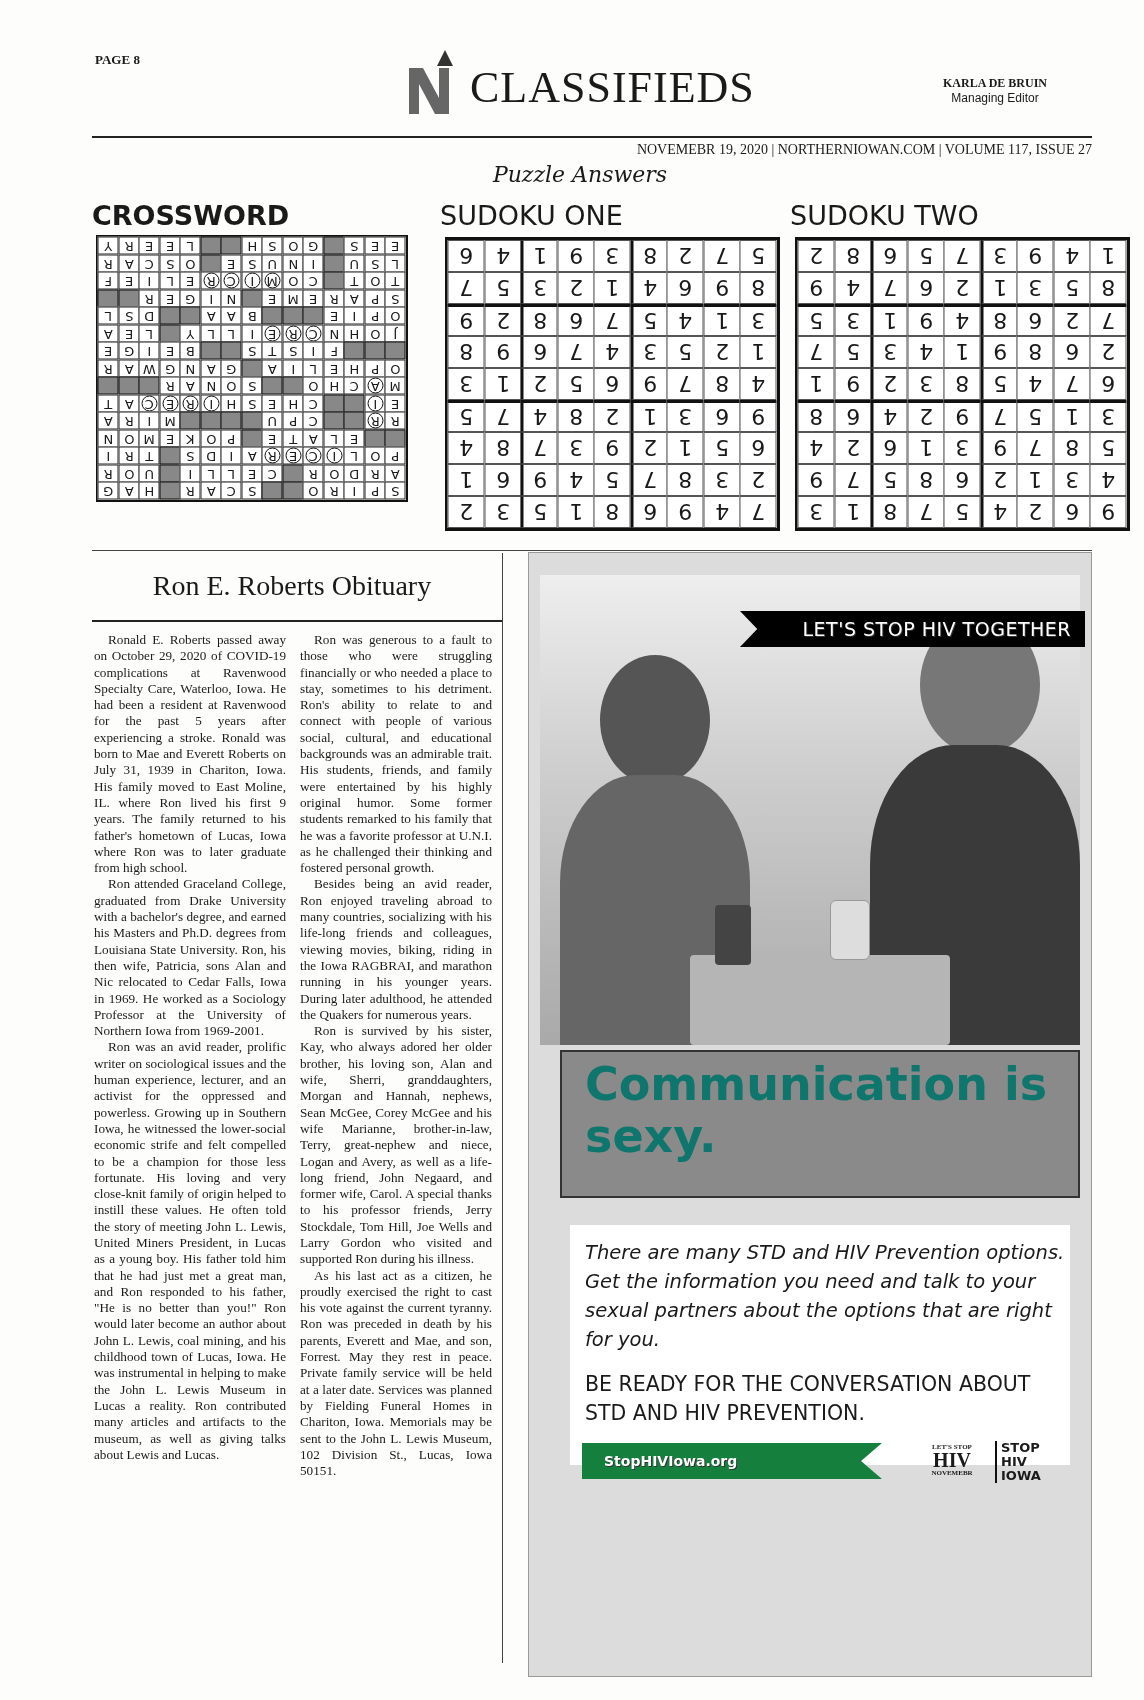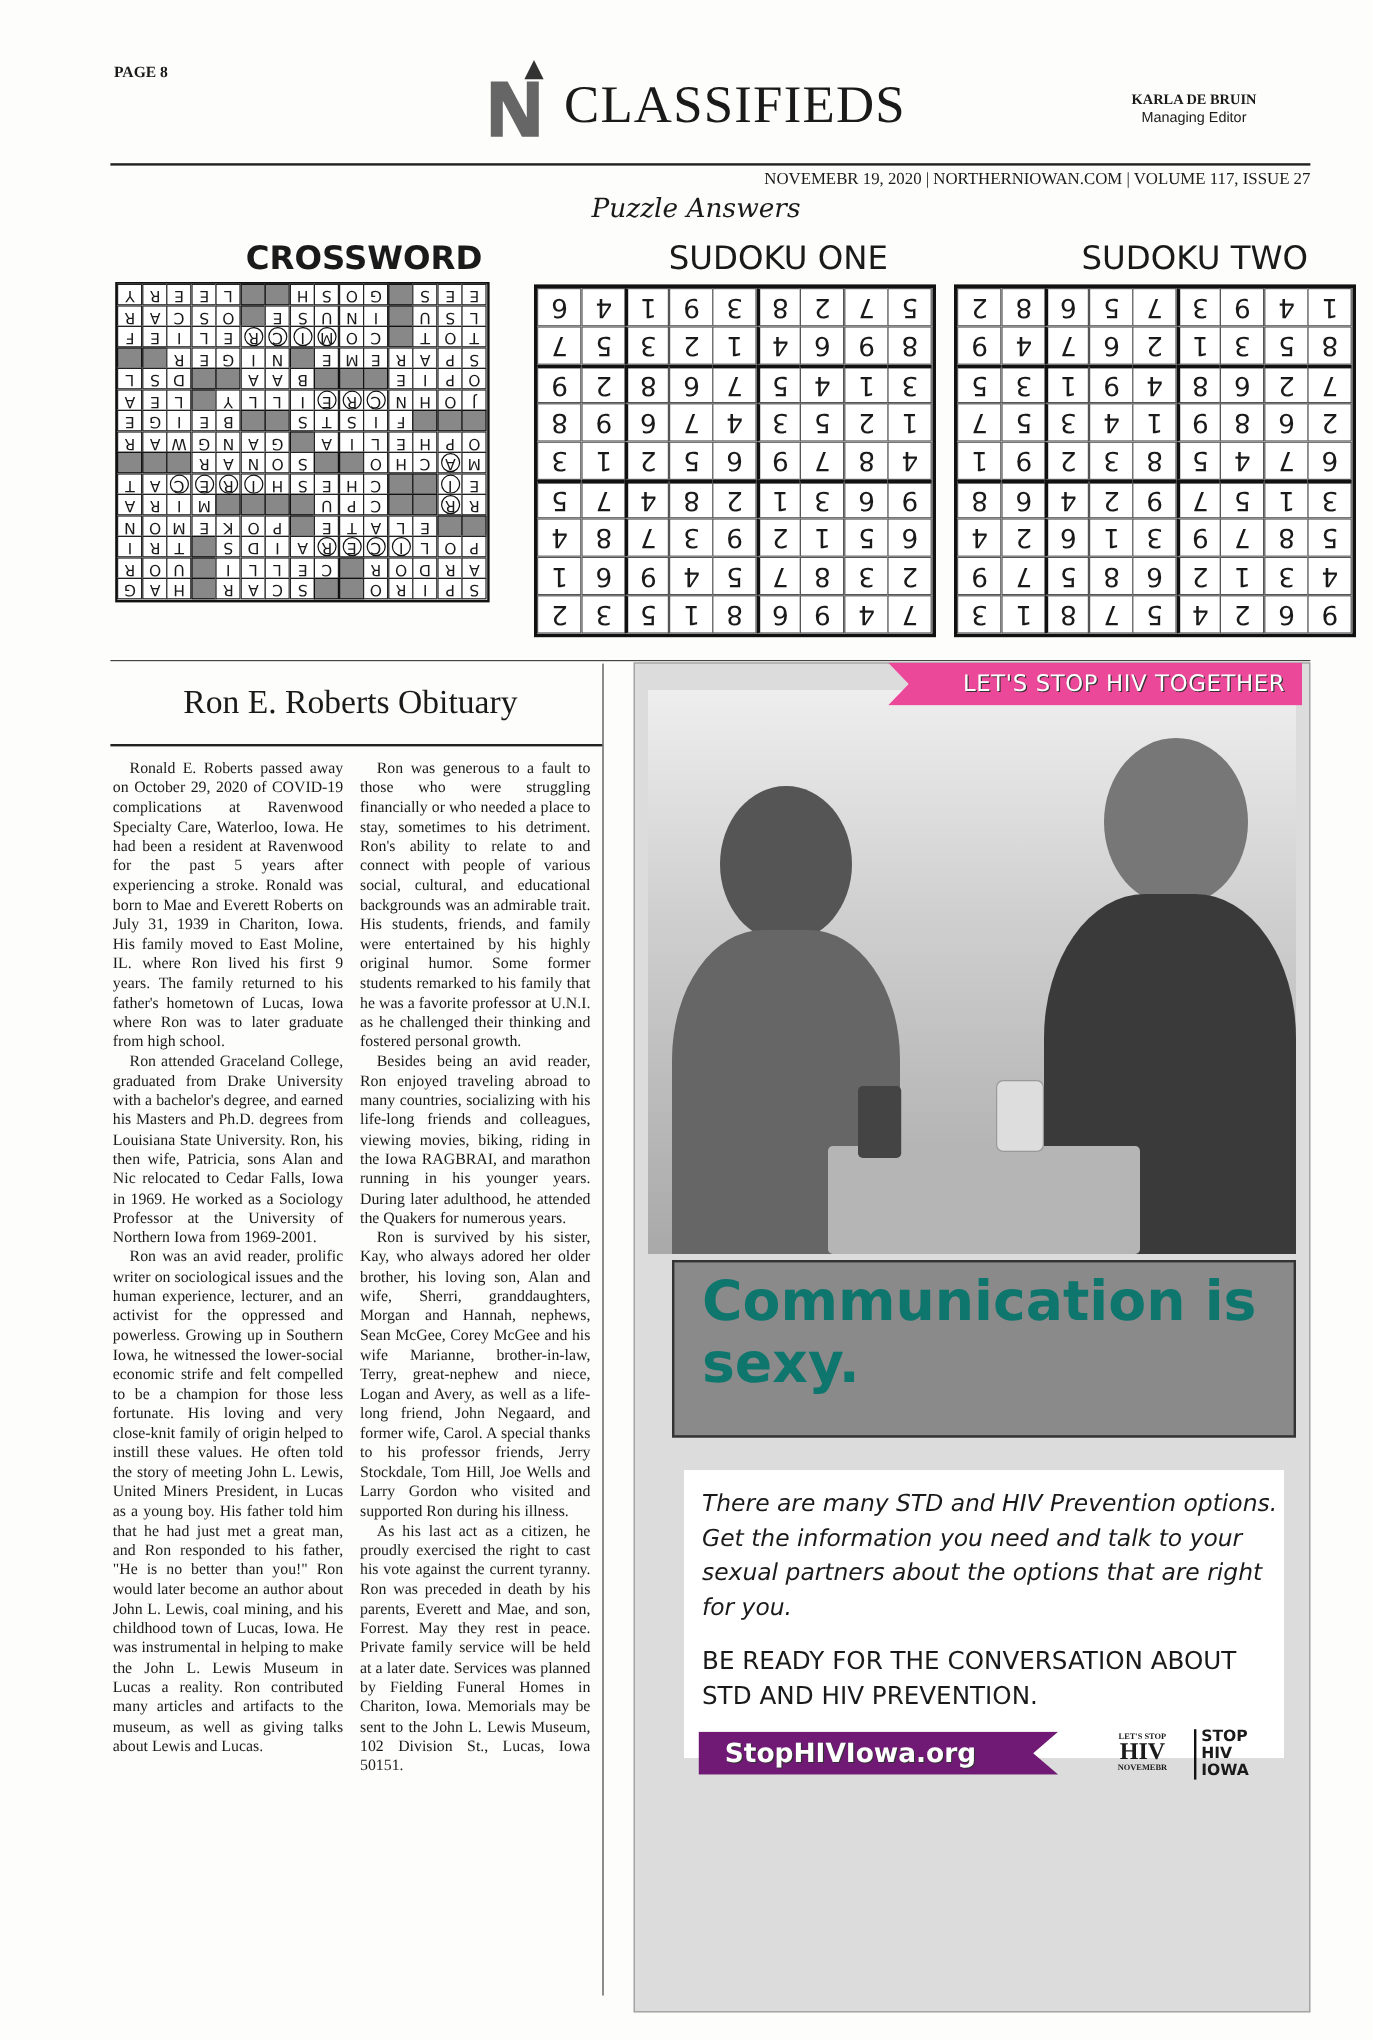--- a/index.html
+++ b/index.html
@@ -7,21 +7,21 @@
   .abs{position:absolute}
   #page-num{left:95px;top:52px;font-size:13px;font-weight:bold}
   #logo{left:405px;top:48px;width:56px;height:70px}
   #masthead{left:470px;top:62px;font-size:44px;letter-spacing:1px}
   #editor{left:940px;top:76px;text-align:center;width:110px}
   #editor .n{font-size:12px;font-weight:bold}
   #editor .t{font-size:12px;font-family:"Liberation Sans",sans-serif}
   #rule1{left:92px;top:136px;width:1000px;height:2px;background:#222}
   #dateline{left:92px;top:142px;width:1000px;text-align:right;font-size:14px}
   #puzzle-answers{left:490px;top:162px;width:180px;text-align:center;font-style:italic;font-size:22px;font-family:"DejaVu Serif",serif}
-  .ptitle{font-family:"DejaVu Sans",sans-serif;font-size:27px;text-align:right}
+  .ptitle{font-family:"DejaVu Sans",sans-serif;font-size:27px;text-align:left}
   #cw-title{left:92px;top:200px;width:310px;font-weight:bold}
   #s1-title{left:440px;top:200px;width:300px}
   #s2-title{left:790px;top:200px;width:300px}
   .cw{position:absolute;left:96px;top:235px;display:grid;grid-template-columns:repeat(15,20.5px);grid-auto-rows:17.5px;border:2px solid #111}
   .cw div{border:1px solid #222;font-family:"DejaVu Sans",sans-serif;font-size:13px;display:flex;align-items:center;justify-content:center;transform:rotate(180deg);background:#fff}
   .cw div.blk{background:#888;border-color:#111}
   .cw div.circ span{border:1px solid #111;border-radius:50%;width:16px;height:16px;display:flex;align-items:center;justify-content:center}
   .sud{position:absolute;display:grid;grid-template-columns:repeat(9,36.5px);grid-auto-rows:32px;border:3px solid #111}
   .sud div{border:1px solid #555;font-family:"DejaVu Sans",sans-serif;font-size:22px;display:flex;align-items:center;justify-content:center;transform:rotate(180deg);background:#fff}
   .sud div.br{border-right:3px solid #111}
@@ -32,27 +32,27 @@
   #obit-title{left:92px;top:570px;width:400px;text-align:center;font-size:28px}
   #obit-rule{left:92px;top:620px;width:410px;height:2px;background:#222}
   #obit-vrule{left:502px;top:553px;width:1px;height:1110px;background:#444}
   .col{position:absolute;top:632px;width:192px;font-size:13.2px;line-height:16.3px;text-align:justify}
   .col p{text-indent:14px}
   #col1{left:94px}
   #col2{left:300px}
   #ad{left:528px;top:552px;width:564px;height:1125px;background:#dcdcdc;border:1px solid #999}
   #ad-photo{left:540px;top:575px;width:540px;height:470px;background:linear-gradient(180deg,#eee 0%,#cfcfcf 40%,#a9a9a9 100%)}
   .fig{position:absolute;border-radius:50%;background:#555}
-  #ad-banner{left:740px;top:552px;width:345px;height:36px;background:#ec4899;clip-path:polygon(0 0,100% 0,100% 100%,0 100%,5% 50%);color:#fff;font-family:"DejaVu Sans",sans-serif;font-size:19px;display:flex;align-items:center;justify-content:flex-end;padding-right:14px;letter-spacing:0.5px;text-shadow:1px 1px 0 #333}
+  #ad-banner{left:740px;top:611px;width:345px;height:36px;background:#000000;clip-path:polygon(0 0,100% 0,100% 100%,0 100%,5% 50%);color:#fff;font-family:"DejaVu Sans",sans-serif;font-size:19px;display:flex;align-items:center;justify-content:flex-end;padding-right:14px;letter-spacing:0.5px;text-shadow:1px 1px 0 #333}
   #ad-headline-box{left:560px;top:1050px;width:520px;height:148px;background:#8a8a8a;border:2px solid #333}
   #ad-headline{left:585px;top:1058px;width:490px;color:#0f766e;font-family:"DejaVu Sans",sans-serif;font-weight:bold;font-size:46px;line-height:52px}
   #ad-textbox{left:570px;top:1225px;width:500px;height:240px;background:#fff}
   #ad-body{left:585px;top:1238px;width:480px;font-family:"DejaVu Sans",sans-serif;font-style:italic;font-size:19.5px;line-height:29px}
   #ad-cta{left:585px;top:1370px;width:480px;font-family:"DejaVu Sans",sans-serif;font-weight:normal;font-size:20.5px;line-height:29px}
-  #ad-url{left:582px;top:1443px;width:300px;height:36px;background:#701a75;clip-path:polygon(0 0,100% 0,93% 50%,100% 100%,0 100%);color:#fff;font-family:"DejaVu Sans",sans-serif;font-weight:bold;font-size:22px;display:flex;align-items:center;padding-left:22px;text-shadow:1px 1px 0 #333}
+  #ad-url{left:582px;top:1443px;width:300px;height:36px;background:#15803d;clip-path:polygon(0 0,100% 0,93% 50%,100% 100%,0 100%);color:#fff;font-family:"DejaVu Sans",sans-serif;font-weight:bold;font-size:14px;display:flex;align-items:center;padding-left:22px;text-shadow:1px 1px 0 #333}
   #ad-logo1{left:917px;top:1443px;width:70px;height:46px;font-family:Liberation Serif, serif;text-align:center}
   #ad-logo1 .s{font-size:7px;font-weight:bold}
   #ad-logo1 .b{font-size:20px;font-weight:bold;line-height:18px}
   #ad-logo2{left:995px;top:1441px;border-left:2px solid #111;padding-left:4px;font-family:"DejaVu Sans",sans-serif;font-weight:bold;font-size:13px;line-height:14px}
 </style>
 </head>
 <body>
 
 <div class="abs" id="page-num">PAGE 8</div>
 <svg class="abs" id="logo" viewBox="0 0 56 70">

